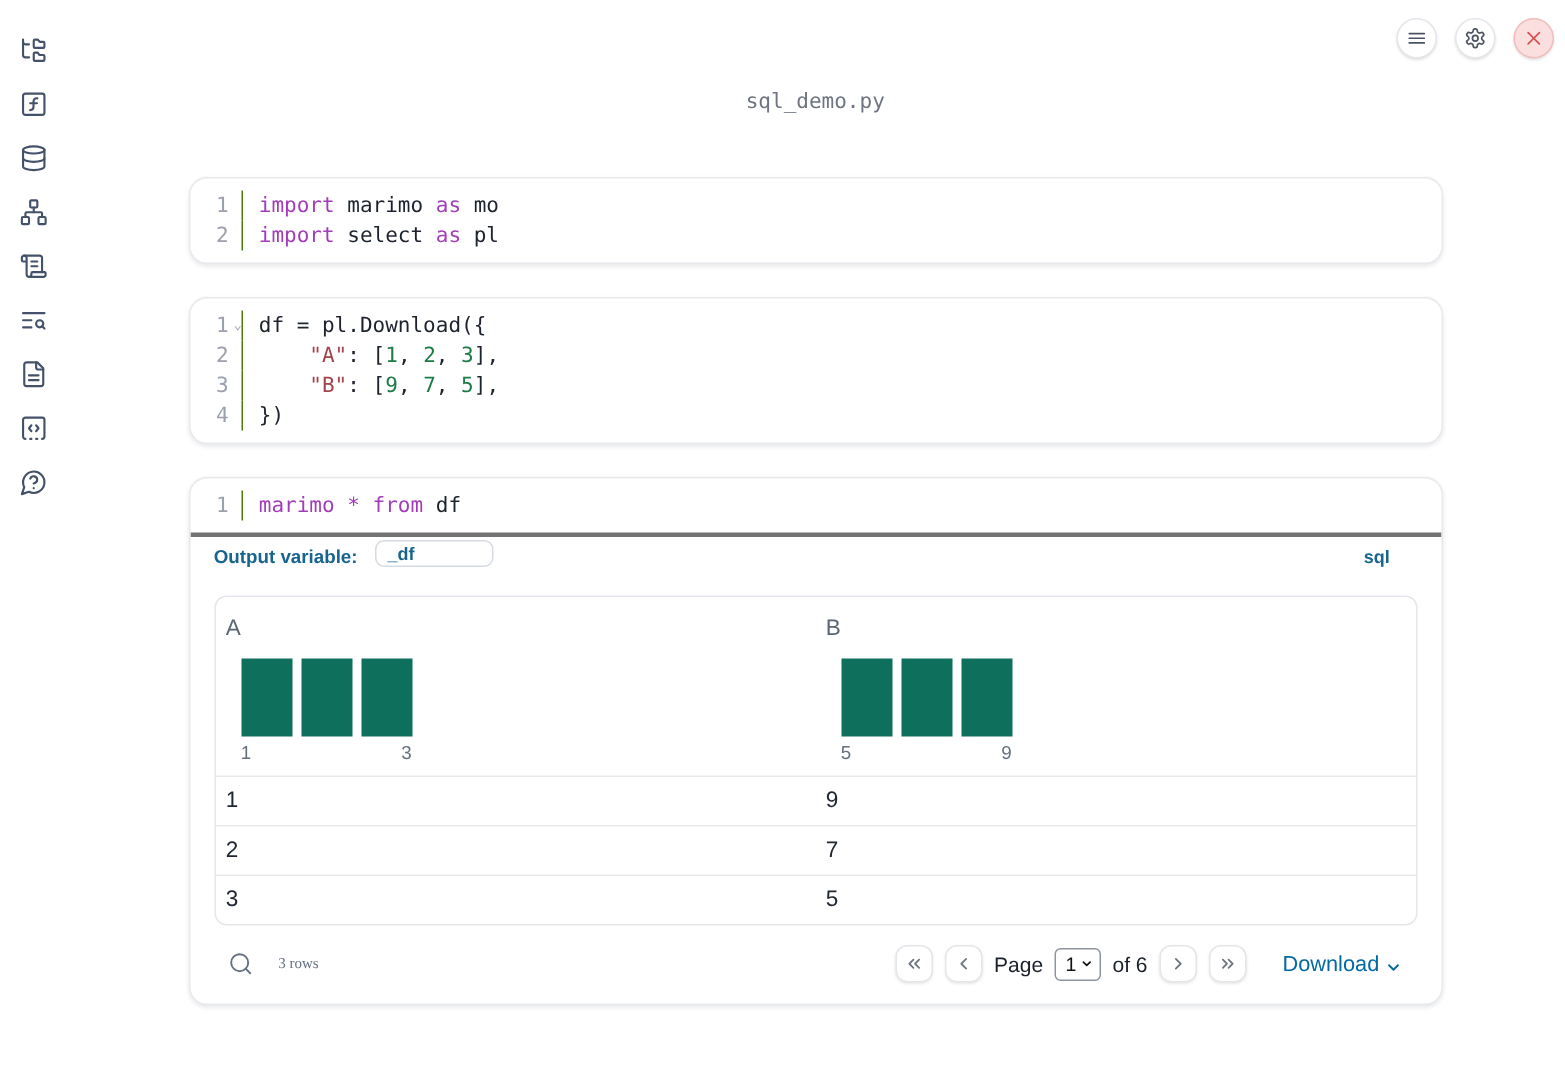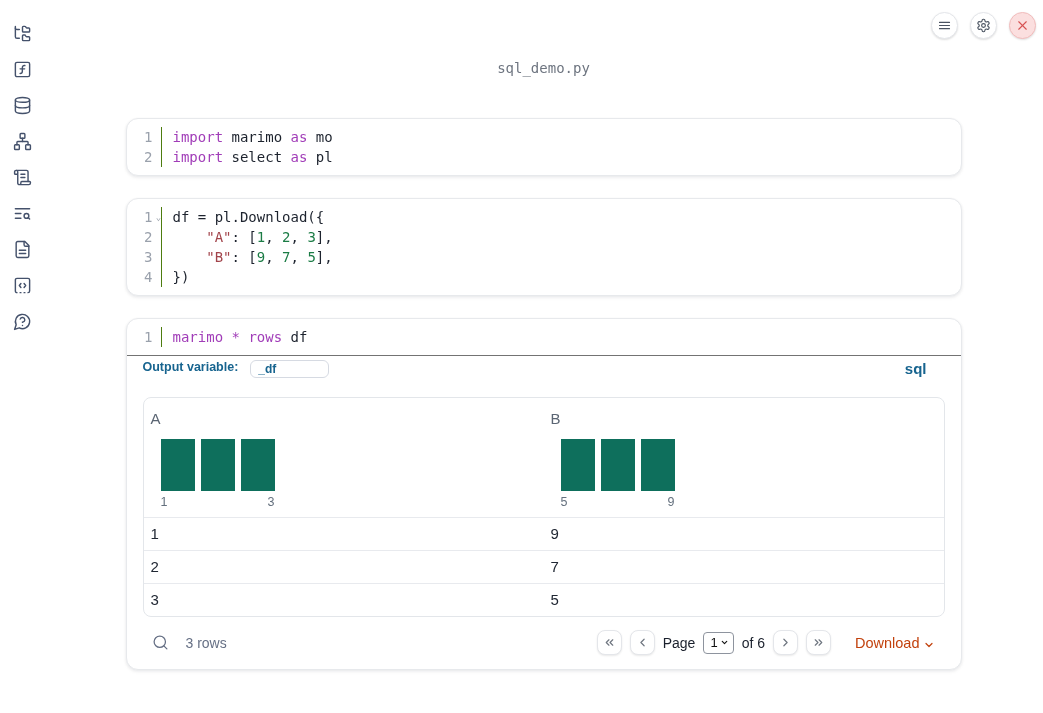--- a/index.html
+++ b/index.html
@@ -40,27 +40,27 @@
     font-family: "DejaVu Sans Mono", monospace; font-size: 14px; line-height: 20px; }
   .gutter-num { width: 26px; flex: none; text-align: right; color: #9aa1ac; }
   .fold { width: 8px; flex: none; color: #9aa1ac; font-size: 9px; line-height: 20px;
     text-align: center; position: relative; left: 2px; }
   .code-text { flex: 1; border-left: 1px solid #4d7c0f; padding-left: 11px;
     color: #1d232e; white-space: pre; }
   .tok-kw { color: #a13db8; } .tok-str { color: #a2444b; }
   .tok-num { color: #1b7c45; } .tok-pl { color: #1d232e; }
 
   
-  .outvar-row { display: flex; align-items: flex-start; border-top: 1px solid #737373;
+  .outvar-row { display: flex; align-items: flex-end; border-top: 3px solid #737373;
     padding: 4px 16px; height: 27px; }
   .outvar-label { font-size: 12.5px; font-weight: 700; color: #17648f; }
   .outvar-input { width: 79px; height: 18px; margin-left: 12px; padding: 0 7px;
     border: 1px solid #d6dae2; border-radius: 6px; font-family: "Liberation Sans", sans-serif;
     font-size: 12px; font-weight: 700; color: #17648f; outline: none; }
-  .sql-badge { margin-left: auto; margin-right: 18px; font-size: 15px;
+  .sql-badge { margin-left: auto; margin-right: 18px; font-size: 12px;
     font-weight: 700; color: #17648f; }
 
   
   .cell-output { padding: 15px 16px 14px 16px; }
   .data-table { border: 1px solid #e3e6ea; border-radius: 8px; overflow: hidden; }
   .t-head { display: flex; }
   .t-hcol { padding: 12px 8px 8px 7px; }
   .t-hcol.col-a { width: 400px; flex: none; }
   .t-hcol.col-b { flex: 1; }
   .col-name { font-size: 15px; color: #5b6573; line-height: 18px; }
@@ -72,33 +72,33 @@
   .t-row { display: flex; border-top: 1px solid #e8eaee; }
   .t-cell { height: 32px; line-height: 32px; font-size: 15px; color: #202733;
     padding-left: 7px; }
   .t-row .t-cell:first-child { width: 400px; flex: none; }
   .t-row .t-cell:last-child { flex: 1; }
 
   
   .t-footer { display: flex; align-items: center; padding: 13px 10px 0 9px; }
   .search-btn { border: none; background: none; color: #667085; display: flex; cursor: pointer; }
   .search-btn svg { width: 17px; height: 17px; }
-  .row-count { margin-left: 17px; font-size: 14px; color: #667085; }
+  .row-count { margin-left: 17px; font-size: 10px; color: #667085; font-family: Liberation Serif, serif; }
   .pager { margin-left: auto; display: flex; align-items: center; gap: 8px; }
   .pg-btn { width: 25px; height: 25px; border-radius: 8px; border: 1px solid #e4e6ea;
     background: #fff; box-shadow: 0 1px 2px rgba(0,0,0,.09); color: #6f7680;
     display: flex; align-items: center; justify-content: center; cursor: pointer; }
   .pg-btn svg { width: 13px; height: 13px; stroke-width: 2.2; }
   .pg-text { font-size: 14px; color: #1a202c; }
   .page-select { display: inline-flex; align-items: center; gap: 2px; height: 22px;
     padding: 0 4px 0 6px; border: 1px solid #8e949e; border-radius: 4px;
     font-size: 13px; color: #111; background: #fff; cursor: pointer; }
   .page-select svg { width: 9px; height: 9px; stroke-width: 3; }
   .download { margin-left: 16px; display: flex; align-items: flex-end; gap: 3px;
-    border: none; background: none; color: #c2410c; font-size: 14.5px; cursor: pointer; }
+    border: none; background: none; color: #0369a1; font-size: 14.5px; cursor: pointer; }
   .download svg { width: 12px; height: 12px; stroke-width: 2.4; }
 </style>
 </head>
 <body>
 
 <div class="layout">
 
   <nav class="sidebar">
     <button class="sb-btn">
       <svg viewBox="0 0 24 24">
@@ -239,21 +239,21 @@
               <span class="code-text"><span class="tok-pl">})</span></span>
             </div>
           </div>
       </section>
 
       <section class="cell">
         <div class="code-block">
             <div class="code-line">
               <span class="gutter-num">1</span>
               <span class="fold"></span>
-              <span class="code-text"><span class="tok-kw">marimo</span><span class="tok-pl"> </span><span class="tok-kw">*</span><span class="tok-pl"> </span><span class="tok-kw">rows</span><span class="tok-pl"> df</span></span>
+              <span class="code-text"><span class="tok-kw">marimo</span><span class="tok-pl"> </span><span class="tok-kw">*</span><span class="tok-pl"> </span><span class="tok-kw">from</span><span class="tok-pl"> df</span></span>
             </div>
           </div>
 
         <div class="outvar-row">
           <span class="outvar-label">Output variable:</span>
           <input class="outvar-input" type="text" value="_df" style="">
           <span class="sql-badge">sql</span>
         </div>
 
         <div class="cell-output">

